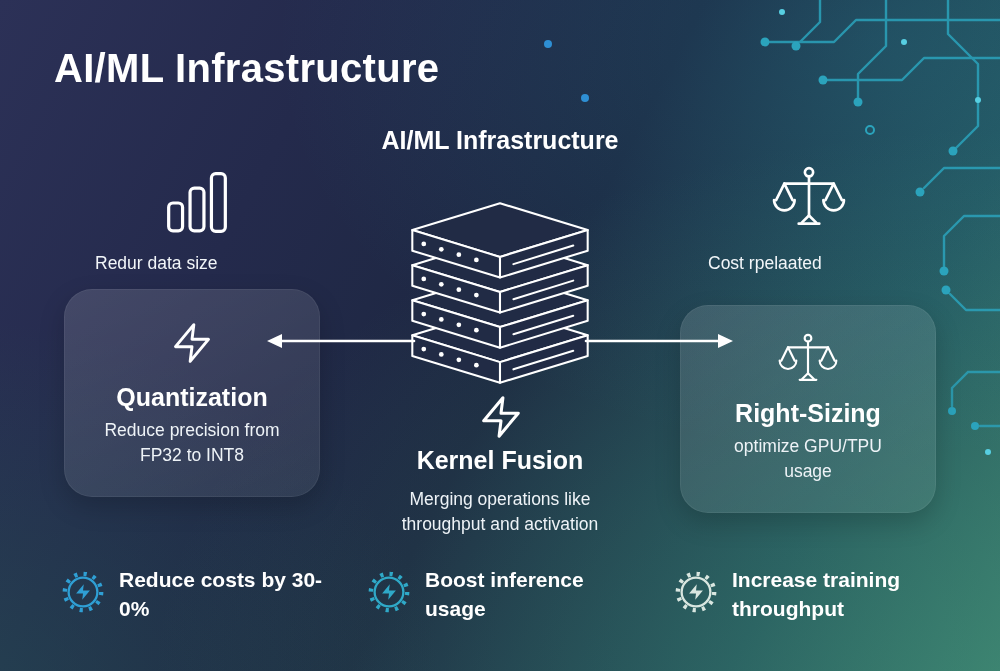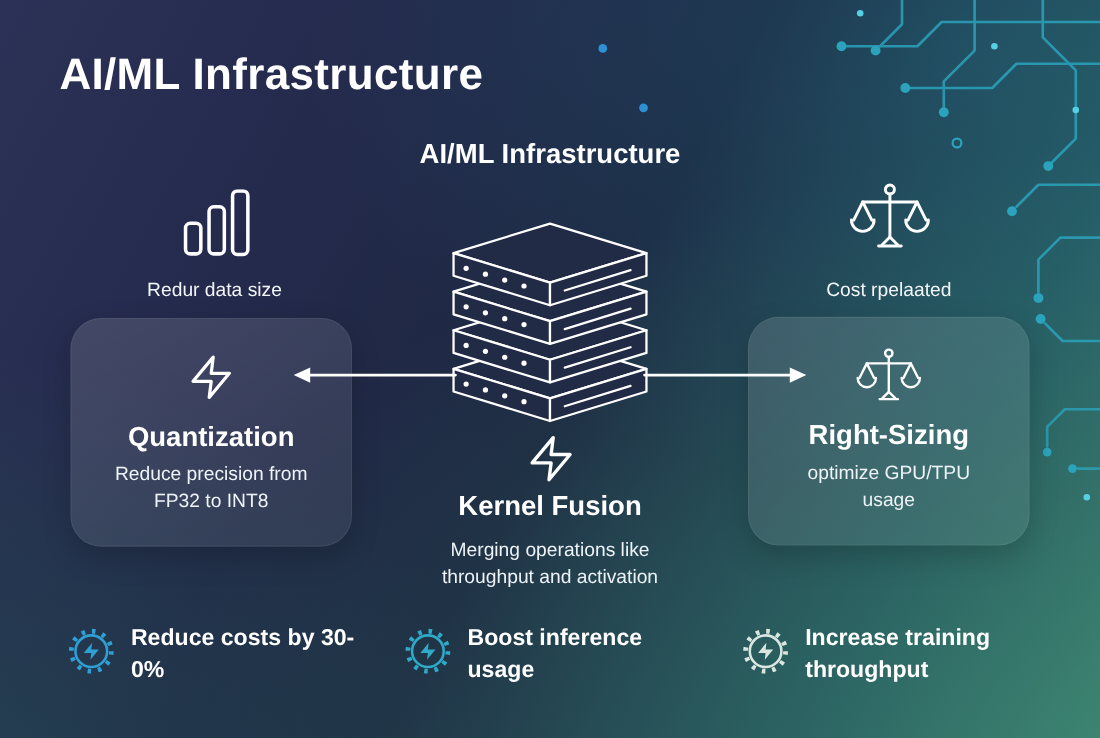--- a/index.html
+++ b/index.html
@@ -9,21 +9,21 @@
     font-family:"Liberation Sans","DejaVu Sans",sans-serif; color:#ffffff;
     background:
       radial-gradient(1100px 760px at 88% 6%, rgba(43,163,188,0.20), transparent 55%),
       radial-gradient(1400px 900px at 102% 102%, rgba(70,160,125,0.38), transparent 62%),
       radial-gradient(900px 700px at -5% 105%, rgba(36,92,86,0.45), transparent 55%),
       linear-gradient(118deg, #2c3157 0%, #242a4c 26%, #1c2740 52%, #23505a 80%, #37746a 100%);
   }
   .abs { position:absolute; }
   .page-title { font-size:40px; font-weight:700; letter-spacing:.3px; }
   .node-title { width:250px; text-align:center; font-size:25px; font-weight:700; line-height:1.3; }
-  .caption { width:200px; text-align:center; font-size:17.5px; color:#f2f6f9; }
+  .caption { width:200px; font-size:17.5px; color:#f2f6f9; }
   .section-heading { font-size:25px; font-weight:700; text-align:center; }
   .section-desc { font-size:17.5px; line-height:1.42; text-align:center; color:#eef3f7; }
   .card {
     width:256px; height:208px; border-radius:28px;
     background:linear-gradient(155deg, rgba(255,255,255,0.135), rgba(255,255,255,0.07));
     box-shadow:0 10px 26px rgba(0,0,0,0.18), inset 0 0 0 1px rgba(255,255,255,0.06);
     display:flex; flex-direction:column; align-items:center; padding-top:22px;
   }
   .card-icon { height:64px; display:flex; align-items:center; justify-content:center; }
   .card-heading { font-size:25px; font-weight:700; margin-top:8px; }
@@ -85,21 +85,21 @@
   <div class="abs card" style="left:64px;top:289px">
     <span class="card-icon">
       <svg width="44" height="48" viewBox="0 0 24 24">
         <polygon points="13,2 3,14 12,14 11,22 21,10 12,10" fill="none" stroke="#ffffff" stroke-width="1.6" stroke-linejoin="round"></polygon>
       </svg>
     </span>
     <div class="card-heading">Quantization</div>
     <div class="card-desc" style="width:200px">Reduce precision from FP32 to INT8</div>
   </div>
 
-  <div class="abs card" style="left:680px;top:288px">
+  <div class="abs card" style="left:680px;top:305px">
     <span class="card-icon">
       <svg width="60" height="52" viewBox="0 0 72 62" fill="none" stroke="#ffffff" stroke-width="2.6" stroke-linecap="round" stroke-linejoin="round">
         <circle cx="36" cy="6" r="4"></circle>
         <path d="M36 10 V48"></path>
         <path d="M12 17 H60"></path>
         <path d="M12 17 L4 33 M12 17 L20 33"></path>
         <path d="M2 33 A10 10 0 0 0 22 33"></path>
         <path d="M60 17 L52 33 M60 17 L68 33"></path>
         <path d="M50 33 A10 10 0 0 0 70 33"></path>
         <path d="M36 48 L29 55 M36 48 L43 55"></path>

